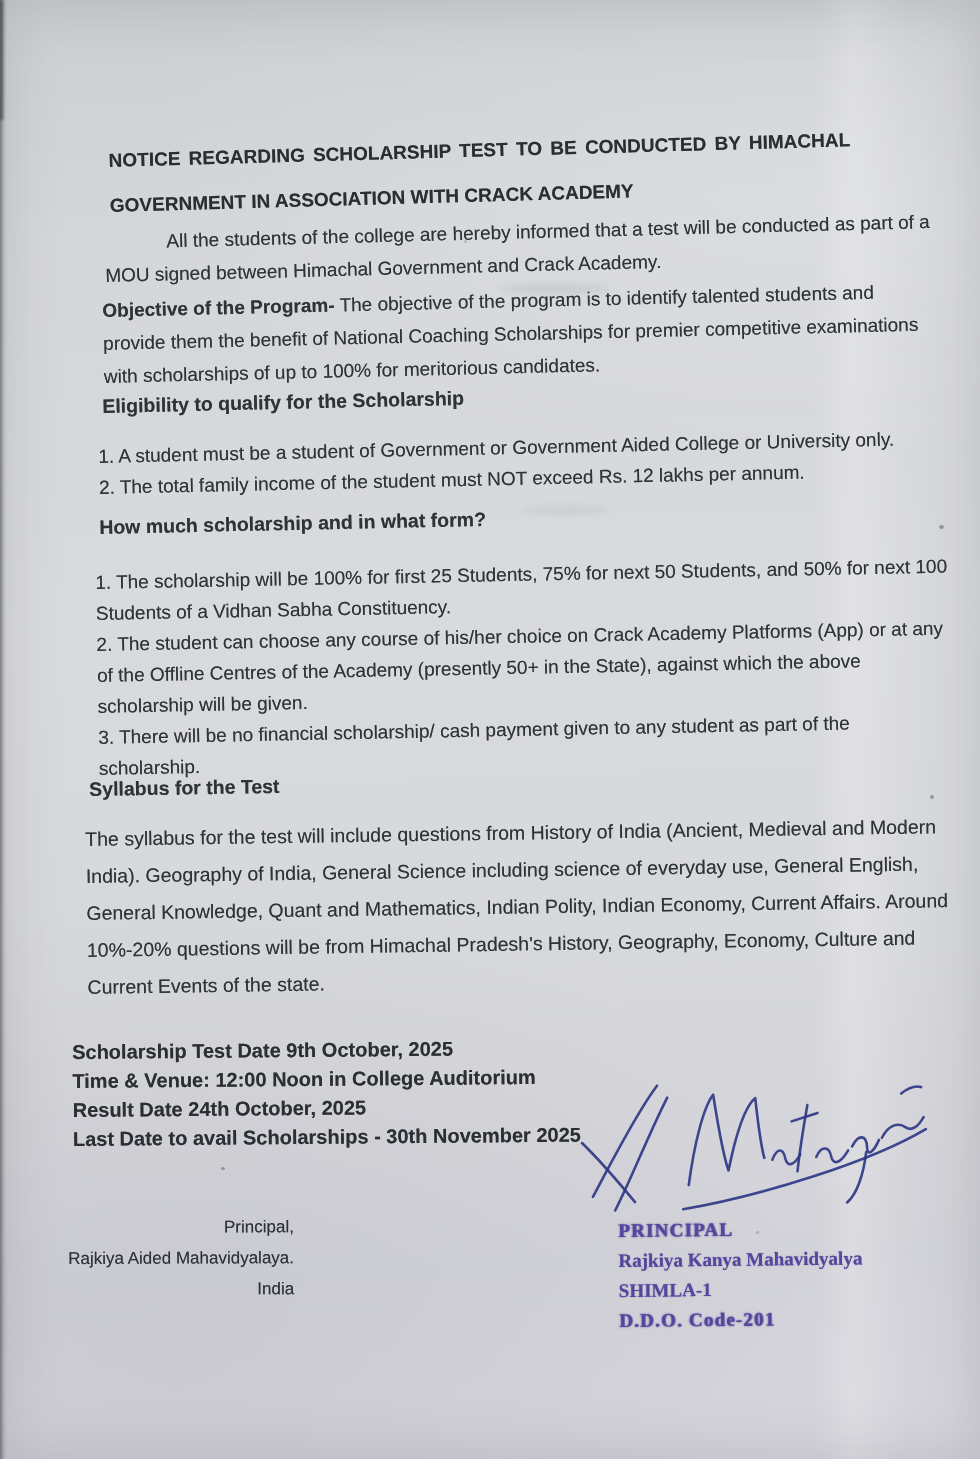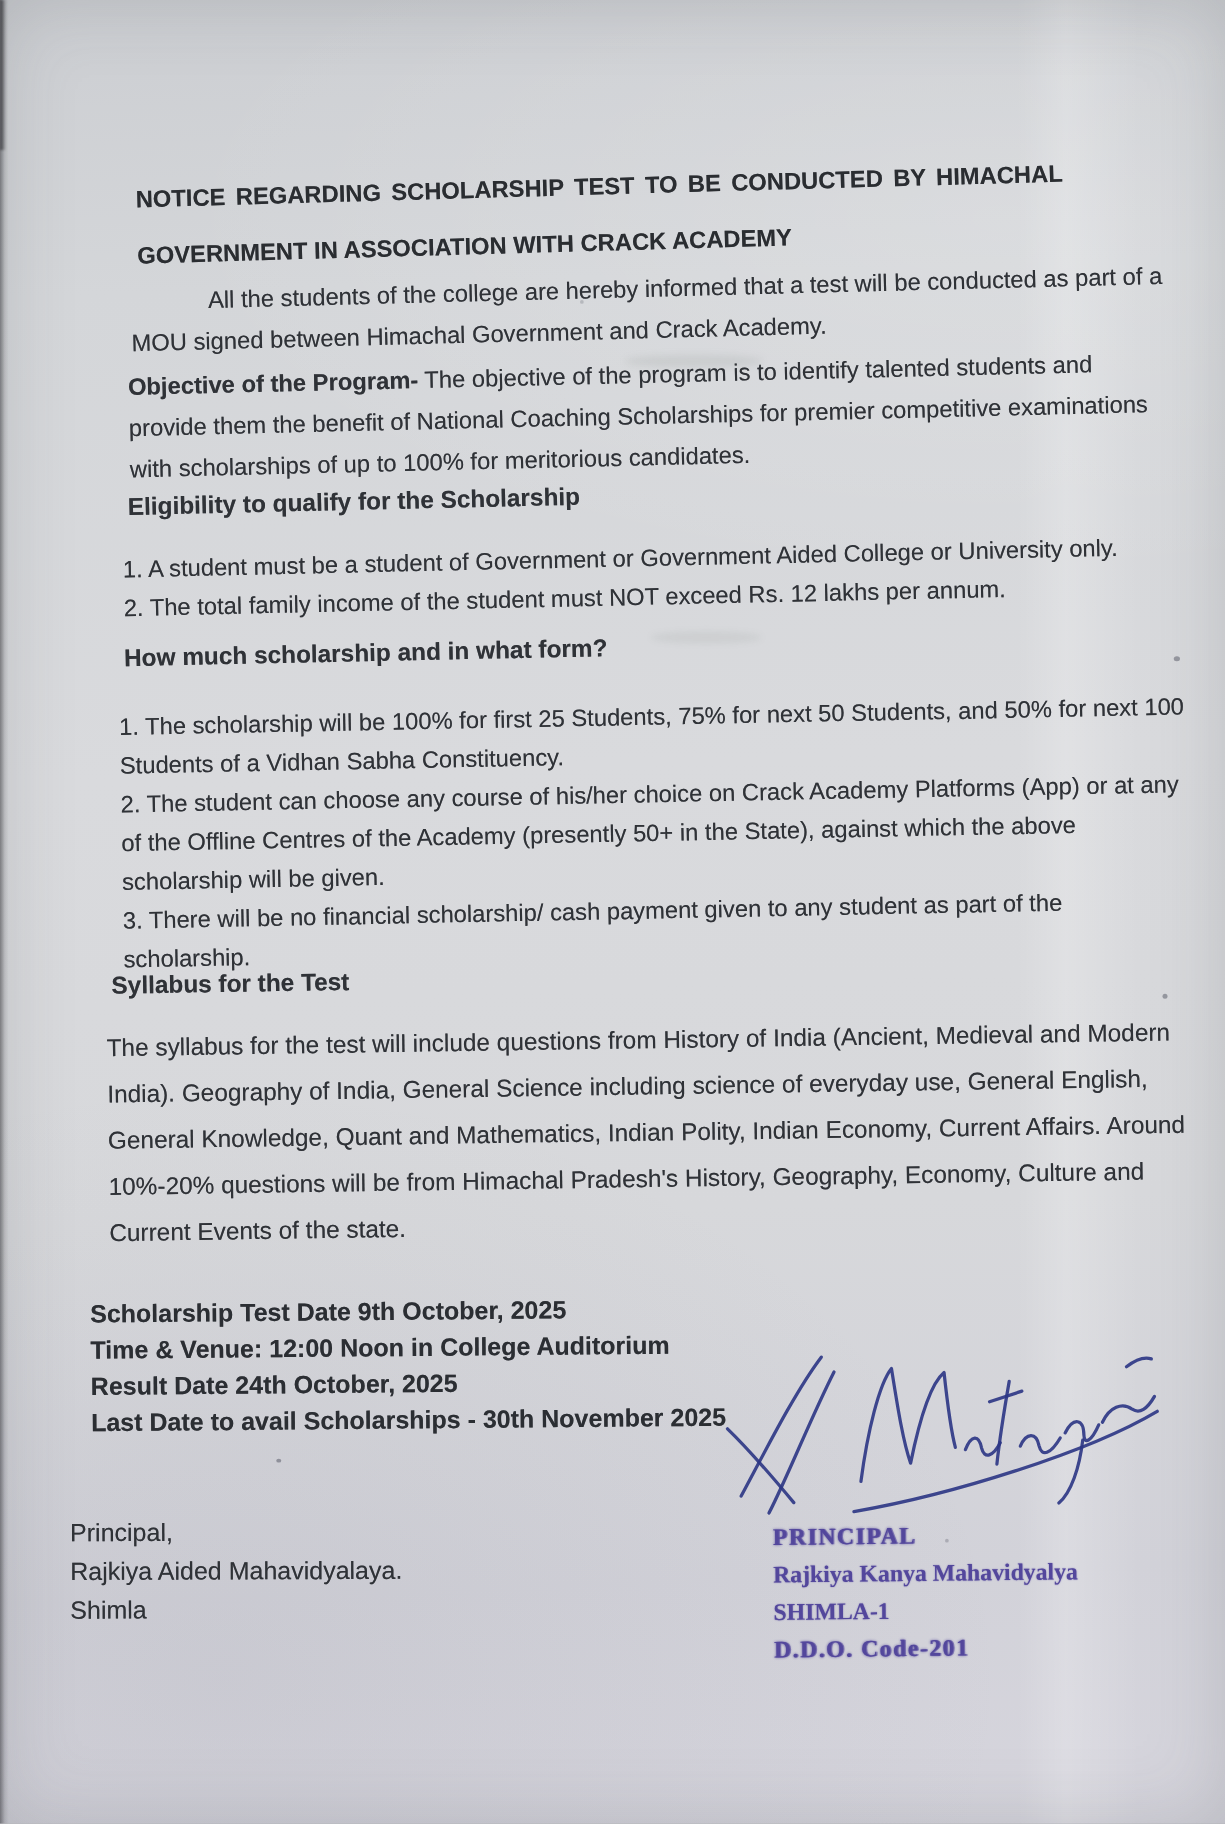--- a/index.html
+++ b/index.html
@@ -34,22 +34,22 @@
     transform:rotate(-1.2deg);transform-origin:left top;white-space:nowrap;}
   .formlist{left:95px;top:567px;width:856px;font-size:19px;line-height:31px;
     transform:rotate(-1.1deg);transform-origin:left top;}
   .formlist p{margin:0;}
   .h-syll{left:89px;top:778px;font-size:19.5px;margin:0;
     transform:rotate(-0.9deg);transform-origin:left top;white-space:nowrap;}
   .syll{left:85px;top:821px;width:868px;font-size:19.5px;line-height:37px;
     transform:rotate(-0.85deg);transform-origin:left top;margin:0;}
   .schedule{left:72px;top:1038px;font-weight:bold;font-size:20px;line-height:29px;
     color:#2b2e33;transform:rotate(-0.5deg);transform-origin:left top;white-space:nowrap;}
-  .signoff{left:56px;top:1212px;font-size:20px;line-height:31px;
-    transform:rotate(-0.2deg);transform-origin:left top;white-space:nowrap;}
+  .signoff{left:68px;top:1212px;font-size:17px;line-height:31px;
+    transform:rotate(-0.2deg);transform-origin:left top;white-space:nowrap;text-align:right;}
   .signature{position:absolute;left:570px;top:1066px;width:372px;height:152px;
     transform:rotate(-1deg);}
   .signature path{fill:none;stroke:#2b3584;stroke-width:2.6;stroke-linecap:round;
     stroke-linejoin:round;opacity:0.9;}
   .stamp{left:618px;top:1216px;font-family:"Liberation Serif","DejaVu Serif",serif;
     font-weight:bold;font-size:19px;line-height:30px;color:#4c3f99;
     text-shadow:0 0 1.2px rgba(76,63,153,0.75);opacity:0.94;
     transform:rotate(-0.6deg);transform-origin:left top;white-space:nowrap;}
   .stamp .smudge{letter-spacing:1.2px;text-shadow:0 0 2.2px rgba(76,63,153,0.95), 1px 0 0 rgba(76,63,153,0.6);}
   .speck{position:absolute;border-radius:50%;background:rgba(42,46,60,0.38);filter:blur(0.6px);}
@@ -106,21 +106,21 @@
     <path d="M282,82 c7,-13 15,-11 15,2 c0,8 6,5 12,-8"></path>
     <path d="M296,88 c-3,22 -10,42 -20,50"></path>
     <path d="M312,74 c6,-12 16,-16 24,-10 c6,4 12,0 18,-10"></path>
     <path d="M332,30 c8,-6 14,-8 20,-6"></path>
     <path d="M112,142 C190,130 300,98 356,66"></path>
   </svg>
 
   <div class="txt signoff">
     <div>Principal,</div>
     <div>Rajkiya Aided Mahavidyalaya.</div>
-    <div>Shimla</div>
+    <div>India</div>
   </div>
 
   <div class="txt stamp">
     <div class="smudge">PRINCIPAL</div>
     <div>Rajkiya Kanya Mahavidyalya</div>
     <div>SHIMLA-1</div>
     <div class="smudge">D.D.O. Code-201</div>
   </div>
 
   <div class="speck" style="left:939px;top:525px;width:5px;height:4px;"></div>

